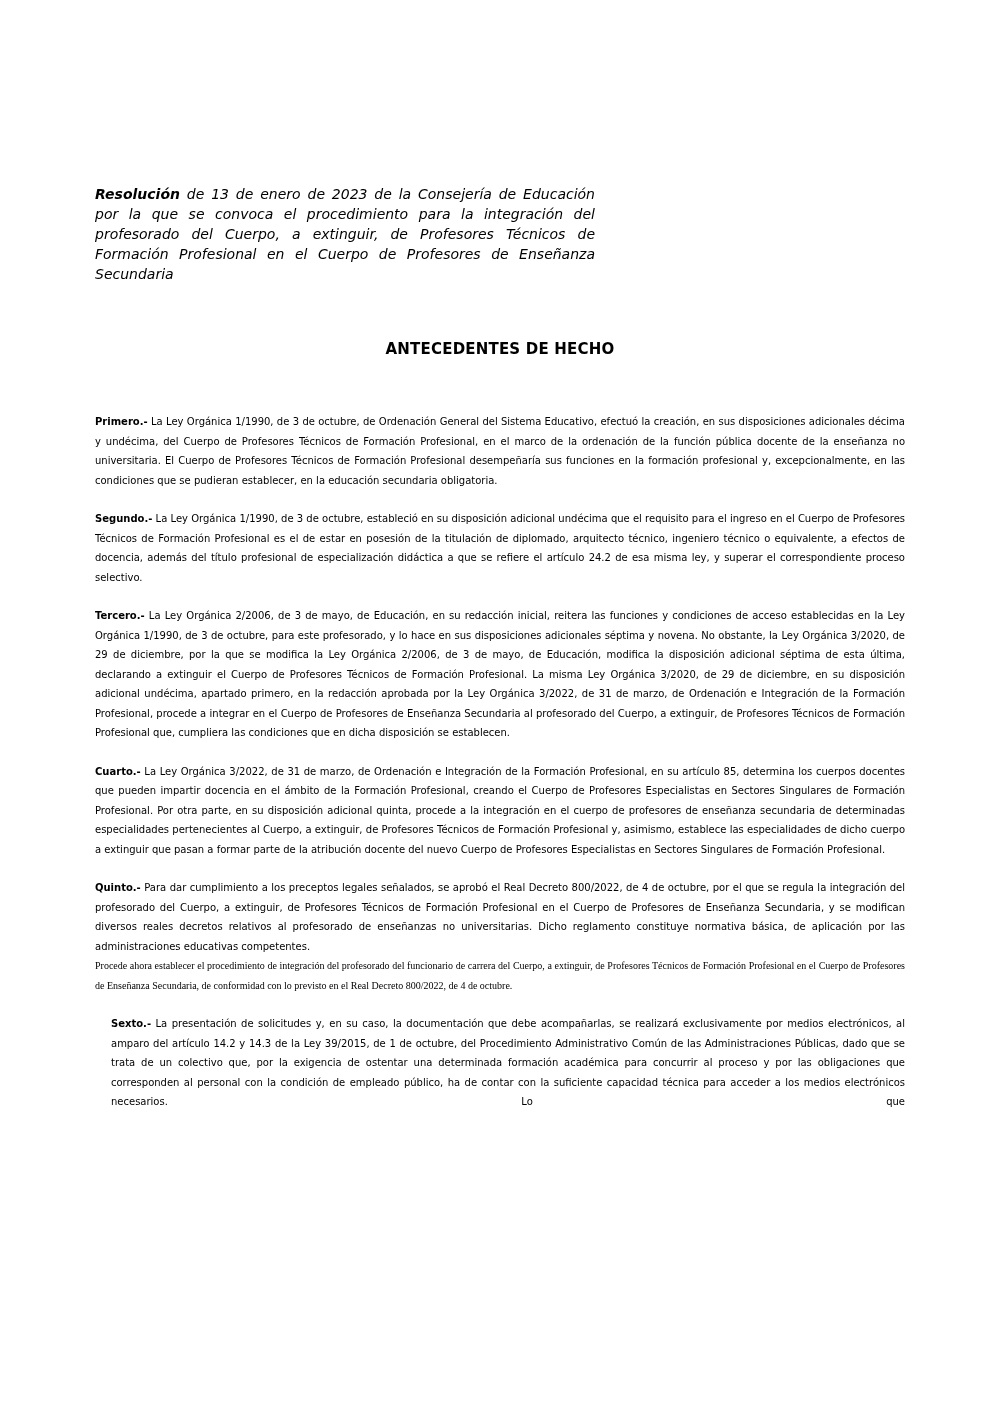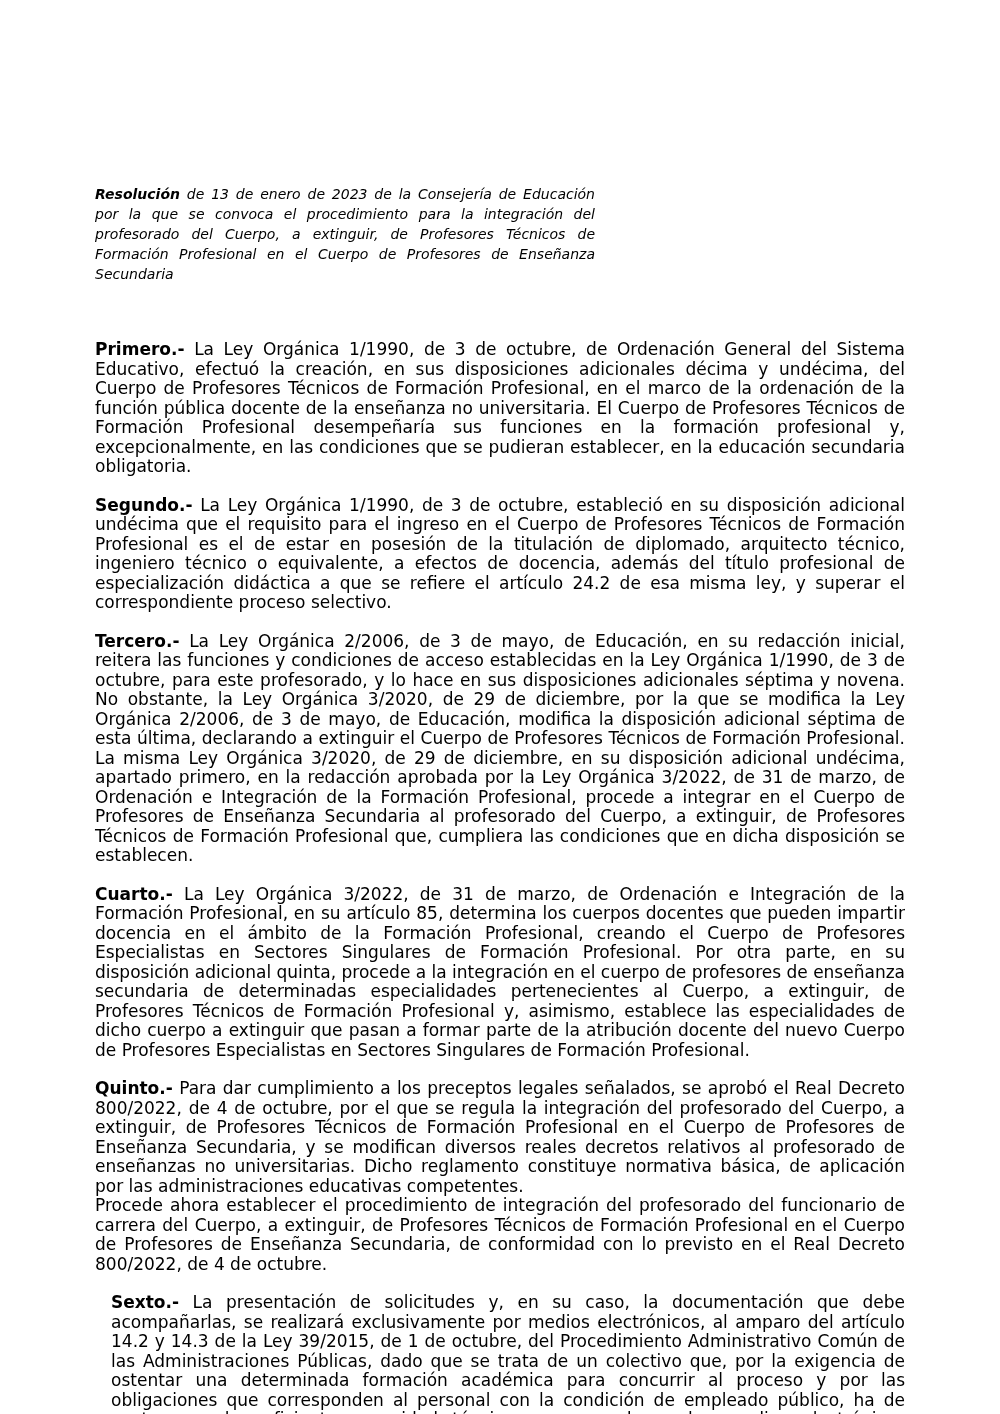--- a/index.html
+++ b/index.html
@@ -27,36 +27,37 @@
   }
   .doc-header .lead { font-weight: bold; }
   .main-heading {
     font-size: 15px;
     font-weight: bold;
     text-align: center;
     letter-spacing: 0.2px;
     margin-bottom: 54px;
   }
   .para {
-    font-size: 17px;
+    font-size: 10px;
     line-height: 19.5px;
     text-align: justify;
     margin-bottom: 19px;
   }
   .para .label { font-weight: bold; }
-  .para .block { display: block; }
+  .para .block { display: block; font-family: Liberation Serif, serif; }
   .justify-last { text-align-last: justify; margin-left: 16px; }
 </style>
 </head>
 <body>
 
 <div class="page">
 
   <p class="doc-header"><span class="lead">Resolución</span> <span>de 13 de enero de 2023 de la Consejería de Educación por la que se convoca el procedimiento para la integración del profesorado del Cuerpo, a extinguir, de Profesores Técnicos de Formación Profesional en el Cuerpo de Profesores de Enseñanza Secundaria</span></p>
 
+  <div class="main-heading">ANTECEDENTES DE HECHO</div>
 
   <p class="para"><span class="label">Primero.-</span> <span>La Ley Orgánica 1/1990, de 3 de octubre, de Ordenación General del Sistema Educativo, efectuó la creación, en sus disposiciones adicionales décima y undécima, del Cuerpo de Profesores Técnicos de Formación Profesional, en el marco de la ordenación de la función pública docente de la enseñanza no universitaria. El Cuerpo de Profesores Técnicos de Formación Profesional desempeñaría sus funciones en la formación profesional y, excepcionalmente, en las condiciones que se pudieran establecer, en la educación secundaria obligatoria.</span></p>
 
   <p class="para"><span class="label">Segundo.-</span> <span>La Ley Orgánica 1/1990, de 3 de octubre, estableció en su disposición adicional undécima que el requisito para el ingreso en el Cuerpo de Profesores Técnicos de Formación Profesional es el de estar en posesión de la titulación de diplomado, arquitecto técnico, ingeniero técnico o equivalente, a efectos de docencia, además del título profesional de especialización didáctica a que se refiere el artículo 24.2 de esa misma ley, y superar el correspondiente proceso selectivo.</span></p>
 
   <p class="para"><span class="label">Tercero.-</span> <span>La Ley Orgánica 2/2006, de 3 de mayo, de Educación, en su redacción inicial, reitera las funciones y condiciones de acceso establecidas en la Ley Orgánica 1/1990, de 3 de octubre, para este profesorado, y lo hace en sus disposiciones adicionales séptima y novena. No obstante, la Ley Orgánica 3/2020, de 29 de diciembre, por la que se modifica la Ley Orgánica 2/2006, de 3 de mayo, de Educación, modifica la disposición adicional séptima de esta última, declarando a extinguir el Cuerpo de Profesores Técnicos de Formación Profesional. La misma Ley Orgánica 3/2020, de 29 de diciembre, en su disposición adicional undécima, apartado primero, en la redacción aprobada por la Ley Orgánica 3/2022, de 31 de marzo, de Ordenación e Integración de la Formación Profesional, procede a integrar en el Cuerpo de Profesores de Enseñanza Secundaria al profesorado del Cuerpo, a extinguir, de Profesores Técnicos de Formación Profesional que, cumpliera las condiciones que en dicha disposición se establecen.</span></p>
 
   <p class="para"><span class="label">Cuarto.-</span> <span>La Ley Orgánica 3/2022, de 31 de marzo, de Ordenación e Integración de la Formación Profesional, en su artículo 85, determina los cuerpos docentes que pueden impartir docencia en el ámbito de la Formación Profesional, creando el Cuerpo de Profesores Especialistas en Sectores Singulares de Formación Profesional. Por otra parte, en su disposición adicional quinta, procede a la integración en el cuerpo de profesores de enseñanza secundaria de determinadas especialidades pertenecientes al Cuerpo, a extinguir, de Profesores Técnicos de Formación Profesional y, asimismo, establece las especialidades de dicho cuerpo a extinguir que pasan a formar parte de la atribución docente del nuevo Cuerpo de Profesores Especialistas en Sectores Singulares de Formación Profesional.</span></p>
 
   <p class="para"><span class="label">Quinto.-</span> <span>Para dar cumplimiento a los preceptos legales señalados, se aprobó el Real Decreto 800/2022, de 4 de octubre, por el que se regula la integración del profesorado del Cuerpo, a extinguir, de Profesores Técnicos de Formación Profesional en el Cuerpo de Profesores de Enseñanza Secundaria, y se modifican diversos reales decretos relativos al profesorado de enseñanzas no universitarias. Dicho reglamento constituye normativa básica, de aplicación por las administraciones educativas competentes.</span><span class="block">Procede ahora establecer el procedimiento de integración del profesorado del funcionario de carrera del Cuerpo, a extinguir, de Profesores Técnicos de Formación Profesional en el Cuerpo de Profesores de Enseñanza Secundaria, de conformidad con lo previsto en el Real Decreto 800/2022, de 4 de octubre.</span></p>

